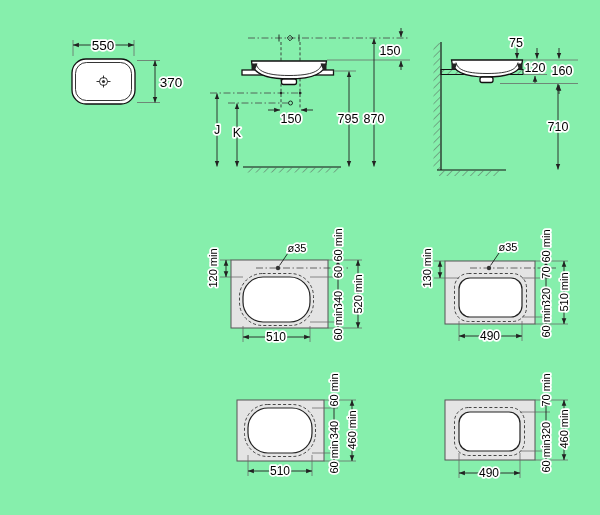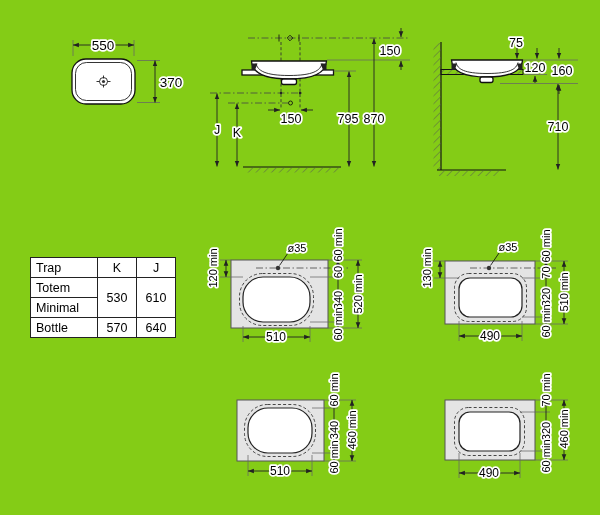--- a/index.html
+++ b/index.html
@@ -1,16 +1,16 @@
 <!DOCTYPE html>
 <html><head>
 <meta charset="utf-8">
 <style>
   html,body{margin:0;padding:0;background:#fff;}
-  .stage{position:relative;width:600px;height:515px;background:#84cc16;overflow:hidden;
+  .stage{position:relative;width:600px;height:515px;background:#86efac;overflow:hidden;
          font-family:"Liberation Sans",sans-serif;}
   svg{position:absolute;left:0;top:0;}
   
   .shape{stroke:#111;stroke-width:1.3;fill:#fff;}
   .thin{stroke:#111;stroke-width:.85;fill:none;}
   .ext{stroke:#666;stroke-width:.75;fill:none;}
   .dim{stroke:#222;stroke-width:.9;fill:none;}
   .cl{stroke:#444;stroke-width:.8;stroke-dasharray:7 2.5 1.5 2.5;fill:none;}
   .dash{stroke:#333;stroke-width:.9;stroke-dasharray:3 2.2;fill:none;}
   .ctr{fill:#e4e4e4;stroke:#555;stroke-width:1;}
@@ -242,35 +242,13 @@
     <line x1="564" y1="400" x2="564" y2="460" class="dim" marker-start="url(#ar)" marker-end="url(#ar)"></line>
     <text x="564" y="429" class="s" transform="rotate(-90 564 429)">460 min</text>
 
     <line x1="459" y1="453" x2="459" y2="478" class="ext"></line>
     <line x1="520" y1="453" x2="520" y2="478" class="ext"></line>
     <line x1="459" y1="473" x2="520" y2="473" class="dim" marker-start="url(#ar)" marker-end="url(#ar)"></line>
     <text x="489" y="473" class="w">490</text>
   </g>
 </svg>
 
-<table class="traptable">
-  <tbody>
-        <tr>
-    <td class="l">Trap</td>
-    <td class="c">K</td>
-    <td class="c">J</td>
-  </tr>
-  <tr>
-    <td class="l">Totem</td>
-    <td class="c" rowspan="2">530</td>
-    <td class="c" rowspan="2">610</td>
-  </tr>
-  <tr>
-    <td class="l">Minimal</td>
-  </tr>
-  <tr>
-    <td class="l">Bottle</td>
-    <td class="c">570</td>
-    <td class="c">640</td>
-  </tr>
-</tbody>
-    </table>
 </div>
 
 </body></html>

